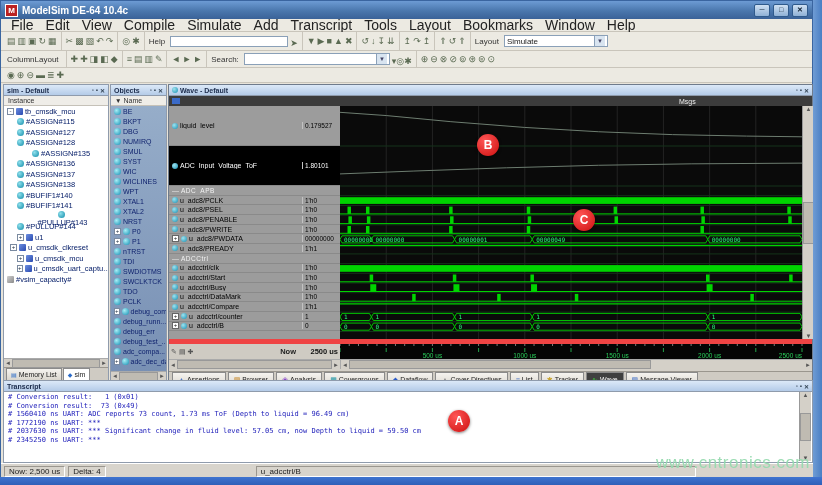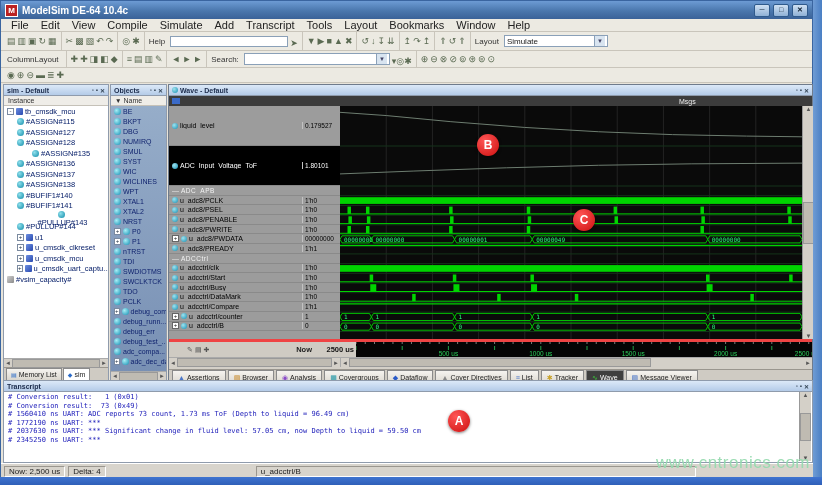--- a/index.html
+++ b/index.html
@@ -5,21 +5,21 @@
   html,body{margin:0;padding:0;background:#9ec4e6;font-family:"Liberation Sans",sans-serif;}
   #stage{position:relative;width:822px;height:485px;overflow:hidden;background:#9ec4e6;}
   .abs{position:absolute;}
   
   #win{left:0;top:0;width:813px;height:477px;background:#e8e4da;border:1px solid #3a65a0;box-sizing:border-box;}
   #titlebar{left:0;top:0;width:100%;height:18px;background:linear-gradient(180deg,#6d9bd4 0%,#4a77ad 55%,#3a6298 100%);display:flex;align-items:center;color:#fff;font-size:10px;font-weight:bold;padding:0 4px;box-sizing:border-box;}
   #app-icon{width:11px;height:11px;background:#b22;color:#fff;font-size:8px;font-weight:bold;display:flex;align-items:center;justify-content:center;margin-right:4px;border:1px solid #fff;}
   .win-btns{margin-left:auto;display:flex;gap:3px;}
   .win-btn{width:14px;height:11px;background:linear-gradient(180deg,#cfe0f2,#8fb1d6);border:1px solid #2f5a8c;color:#123;font-size:7px;line-height:10px;text-align:center;border-radius:2px;}
   #menubar{left:0;top:18px;width:100%;height:13px;background:#eceae2;border-bottom:1px solid #c9c5bb;display:flex;align-items:center;padding-left:4px;box-sizing:border-box;}
-  .menu-item{font-size:11px;color:#222;padding:0 6px;}
+  .menu-item{font-size:14px;color:#222;padding:0 6px;}
   .tbar{left:0;width:100%;background:#eceae2;border-bottom:1px solid #c9c5bb;display:flex;align-items:center;box-sizing:border-box;padding:0 2px;}
   #toolbar1{top:31px;height:19px;}
   #toolbar2{top:50px;height:17px;}
   #toolbar3{top:67px;height:15px;}
   .tb-group{display:flex;align-items:center;gap:2px;padding:0 4px;border-right:1px solid #c9c5bb;height:100%;}
   .tb-ic{font-size:9px;color:#5a6a52;line-height:1;}
   .tb-label{font-size:8px;color:#333;margin-right:3px;}
   .tb-input{background:#fff;border:1px solid #8aa0b8;height:11px;font-size:8px;color:#222;padding:0 2px;box-sizing:border-box;}
   .tb-combo{background:#fff;border:1px solid #8aa0b8;height:12px;font-size:8px;color:#222;display:flex;align-items:center;padding:0 2px;box-sizing:border-box;position:relative;}
   .combo-arrow{margin-left:auto;font-size:6px;color:#446;background:#d8e4f0;border-left:1px solid #8aa0b8;padding:0 2px;height:100%;display:flex;align-items:center;}
@@ -49,21 +49,21 @@
   .wrow{display:flex;border-bottom:1px solid #8a8a8a;box-sizing:border-box;align-items:center;}
   .wrow.sel{background:#000;color:#fff;}
   .wname{width:133px;display:flex;align-items:center;font-size:7px;color:#000;padding-left:3px;box-sizing:border-box;white-space:nowrap;overflow:hidden;}
   .wrow.sel .wname,.wrow.sel .wval{color:#fff;}
   .wval{width:38px;font-size:6.5px;color:#000;border-left:1px solid #c2c2c2;padding-left:2px;box-sizing:border-box;white-space:nowrap;overflow:hidden;}
   .sig-ic{width:6px;height:6px;margin-right:2px;flex:0 0 auto;background:radial-gradient(circle at 35% 35%,#9fe2ee,#1790b4);border-radius:50%;}
   .exp{width:7px;height:7px;border:1px solid #666;background:#fff;color:#222;font-size:6px;line-height:5px;text-align:center;margin-right:2px;flex:0 0 auto;box-sizing:border-box;}
   .wdiv{font-size:6.5px;color:#f2f2f2;letter-spacing:.5px;}
   #wave-plot{background:#0a0a0a;flex:0 0 auto;}
   #wave-vscroll{width:12px;background:#d4d0c8;border-left:1px solid #999;display:flex;flex-direction:column;justify-content:space-between;align-items:center;font-size:6px;color:#555;}
-  #wave-footer{height:15px;display:flex;border-top:3px solid #ef4444;padding-left:16px;}
+  #wave-footer{height:15px;display:flex;border-top:5px solid #ef4444;}
   #wf-left{width:171px;background:#cfcbc3;display:flex;align-items:center;font-size:7.5px;box-sizing:border-box;padding:0 2px;flex:0 0 auto;}
   #wf-now{margin-left:auto;font-weight:bold;color:#222;}
   #wf-val{width:42px;text-align:right;font-weight:bold;color:#111;}
   #wave-scrollrow{height:11px;display:flex;background:#d4d0c8;border-top:1px solid #aaa;}
   #wave-tabs{height:15px;background:#cfcbc3;border-top:1px solid #9a968e;display:flex;align-items:flex-end;padding-left:3px;box-sizing:border-box;overflow:hidden;}
   .wtab{height:13px;border:1px solid #8a8a8a;border-bottom:none;background:linear-gradient(180deg,#f5f3ef,#dad6ce);font-size:7px;color:#222;display:flex;align-items:center;gap:2px;padding:0 5px;margin-right:2px;white-space:nowrap;}
   .wtab.active{background:#3f3f3f;color:#fff;}
   .wtab .ic{font-size:7px;}
   
   #transcript{left:2px;top:379px;width:810px;height:83px;background:#fff;border:1px solid #8f9bac;box-sizing:border-box;}
@@ -280,21 +280,21 @@
           </div>
           <div class="trow" style="padding-left: 13px;">
             <span class="ticon" style="background: radial-gradient(circle at 35% 35%, rgb(143, 224, 236), rgb(15, 138, 168)); border-radius: 50%;"></span>
             <span>#PULLUP#144</span>
           </div>
           <div class="trow" style="padding-left: 13px;">
             <span class="tbox">+</span>
             <span class="ticon" style="background: linear-gradient(135deg, rgb(109, 143, 224), rgb(42, 74, 176)); border-radius: 1px;"></span>
             <span>u1</span>
           </div>
-          <div class="trow" style="padding-left: 13px;">
+          <div class="trow" style="padding-left: 6px;">
             <span class="tbox">+</span>
             <span class="ticon" style="background: linear-gradient(135deg, rgb(109, 143, 224), rgb(42, 74, 176)); border-radius: 1px;"></span>
             <span>u_cmsdk_clkreset</span>
           </div>
           <div class="trow" style="padding-left: 13px;">
             <span class="tbox">+</span>
             <span class="ticon" style="background: linear-gradient(135deg, rgb(109, 143, 224), rgb(42, 74, 176)); border-radius: 1px;"></span>
             <span>u_cmsdk_mcu</span>
           </div>
           <div class="trow" style="padding-left: 13px;">

